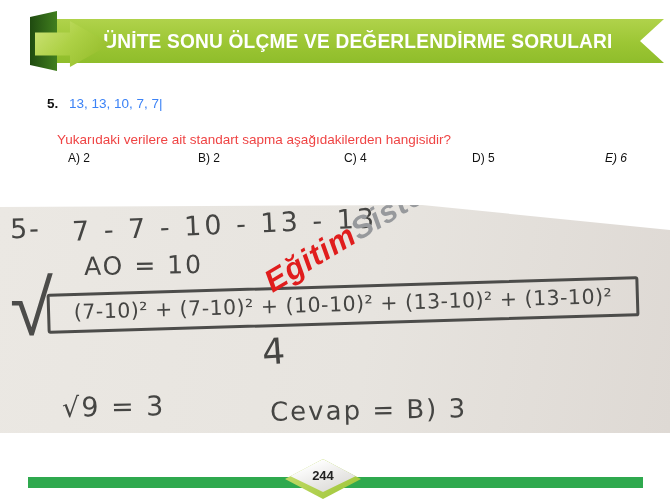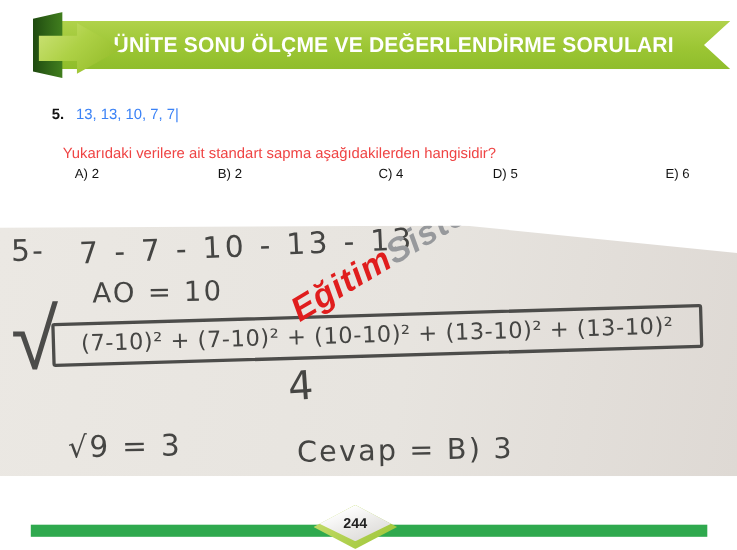--- a/index.html
+++ b/index.html
@@ -33,21 +33,21 @@
     clip-path: polygon(0 26%, 46% 26%, 46% 2%, 100% 50%, 46% 98%, 46% 74%, 0 74%);
     filter: drop-shadow(2px 2px 1px rgba(30,70,10,0.55));
   }
 
   
   .q-num  { position: absolute; left: 47px; top: 96px; font-size: 13.5px; font-weight: bold; color: #121212; }
   .q-data { position: absolute; left: 69px; top: 96px; font-size: 13.5px; color: #3b82f6; }
   .q-prompt { position: absolute; left: 57px; top: 132px; font-size: 13.5px; color: #ef4444; }
   .q-option { position: absolute; top: 151px; font-size: 12px; color: #121212; }
   .opt-a { left: 68px; } .opt-b { left: 198px; } .opt-c { left: 333px; margin-left: 11px; }
-  .opt-d { left: 448px; } .opt-e { left: 605px; }
+  .opt-d { left: 472px; } .opt-e { left: 605px; font-style: italic; }
 
   
   .photo {
     position: absolute; left: 0; top: 205px; width: 670px; height: 228px;
     background: linear-gradient(100deg, #ebe8e3 0%, #e7e4df 55%, #ded9d4 100%);
     clip-path: polygon(0 2px, 63% 0, 100% 25px, 100% 100%, 0 100%);
   }
   .hw { font-family: "DejaVu Sans", sans-serif; color: #454543; }
   .hw-item   { position: absolute; left: 10px;  top: 8px;  font-size: 27px; letter-spacing: 2px; transform: rotate(-1deg); }
   .hw-sorted { position: absolute; left: 72px;  top: 4px;  font-size: 27px; letter-spacing: 3px; transform: rotate(-2.5deg); white-space: nowrap; }

